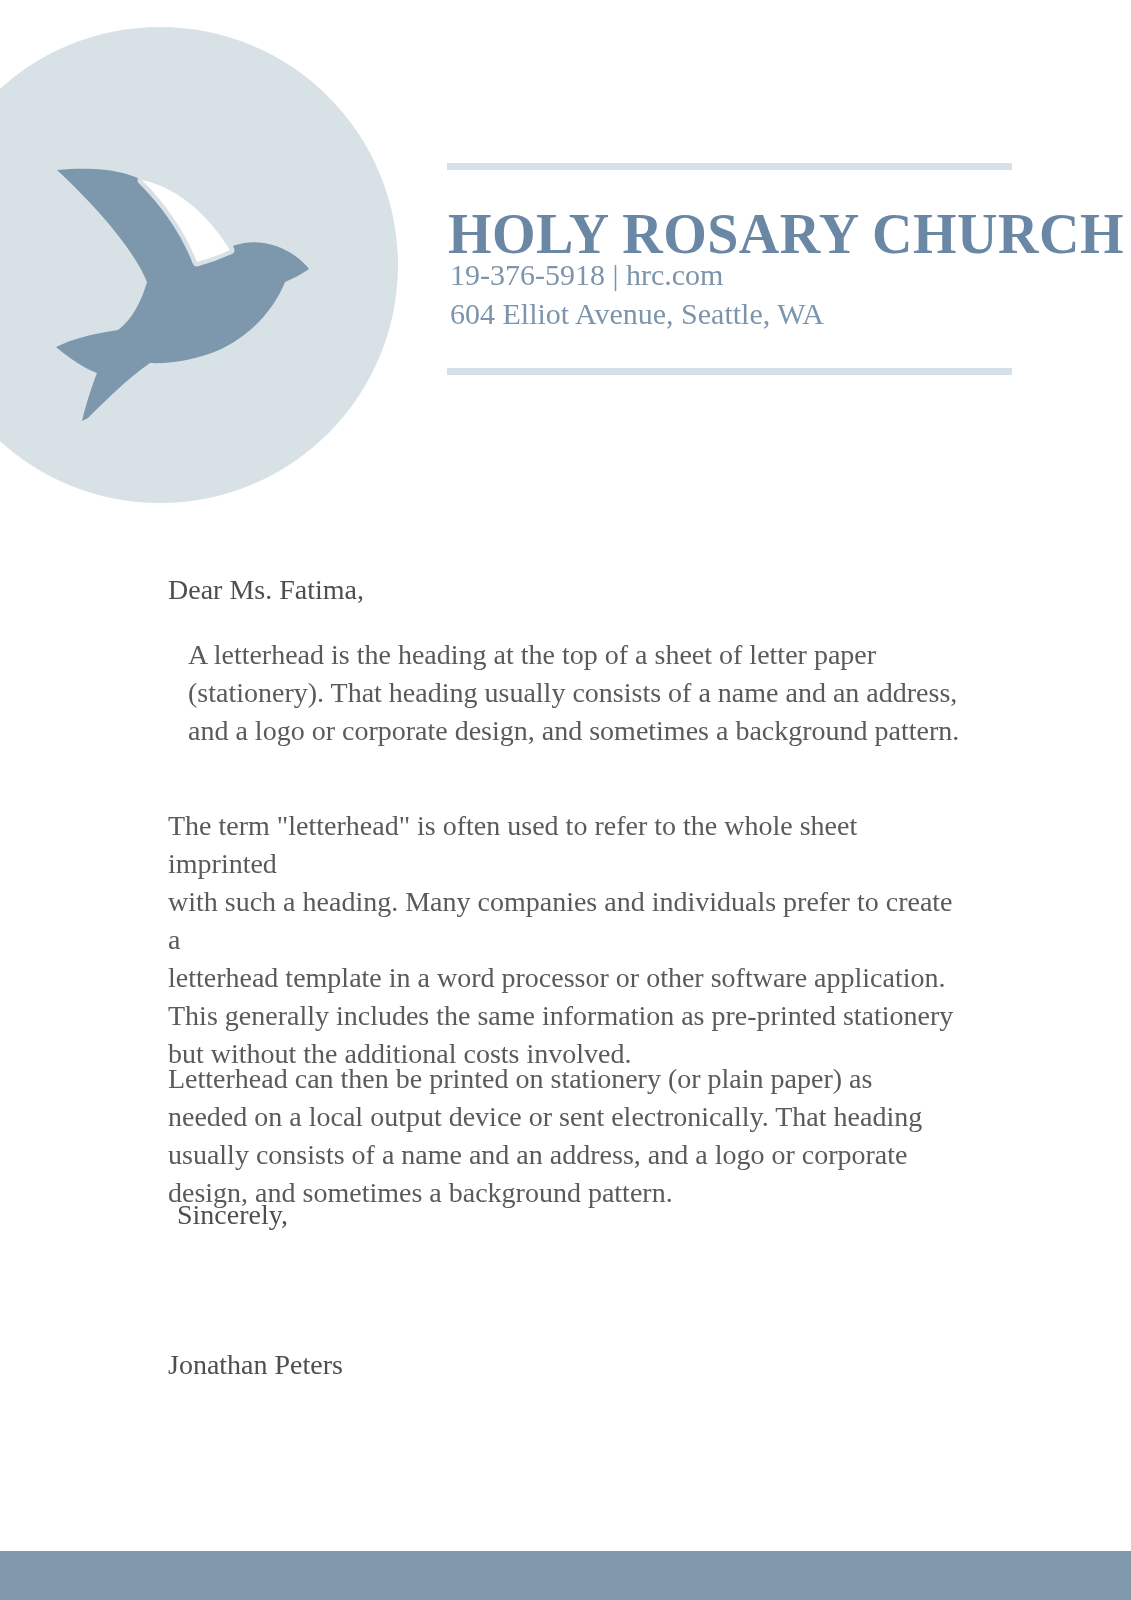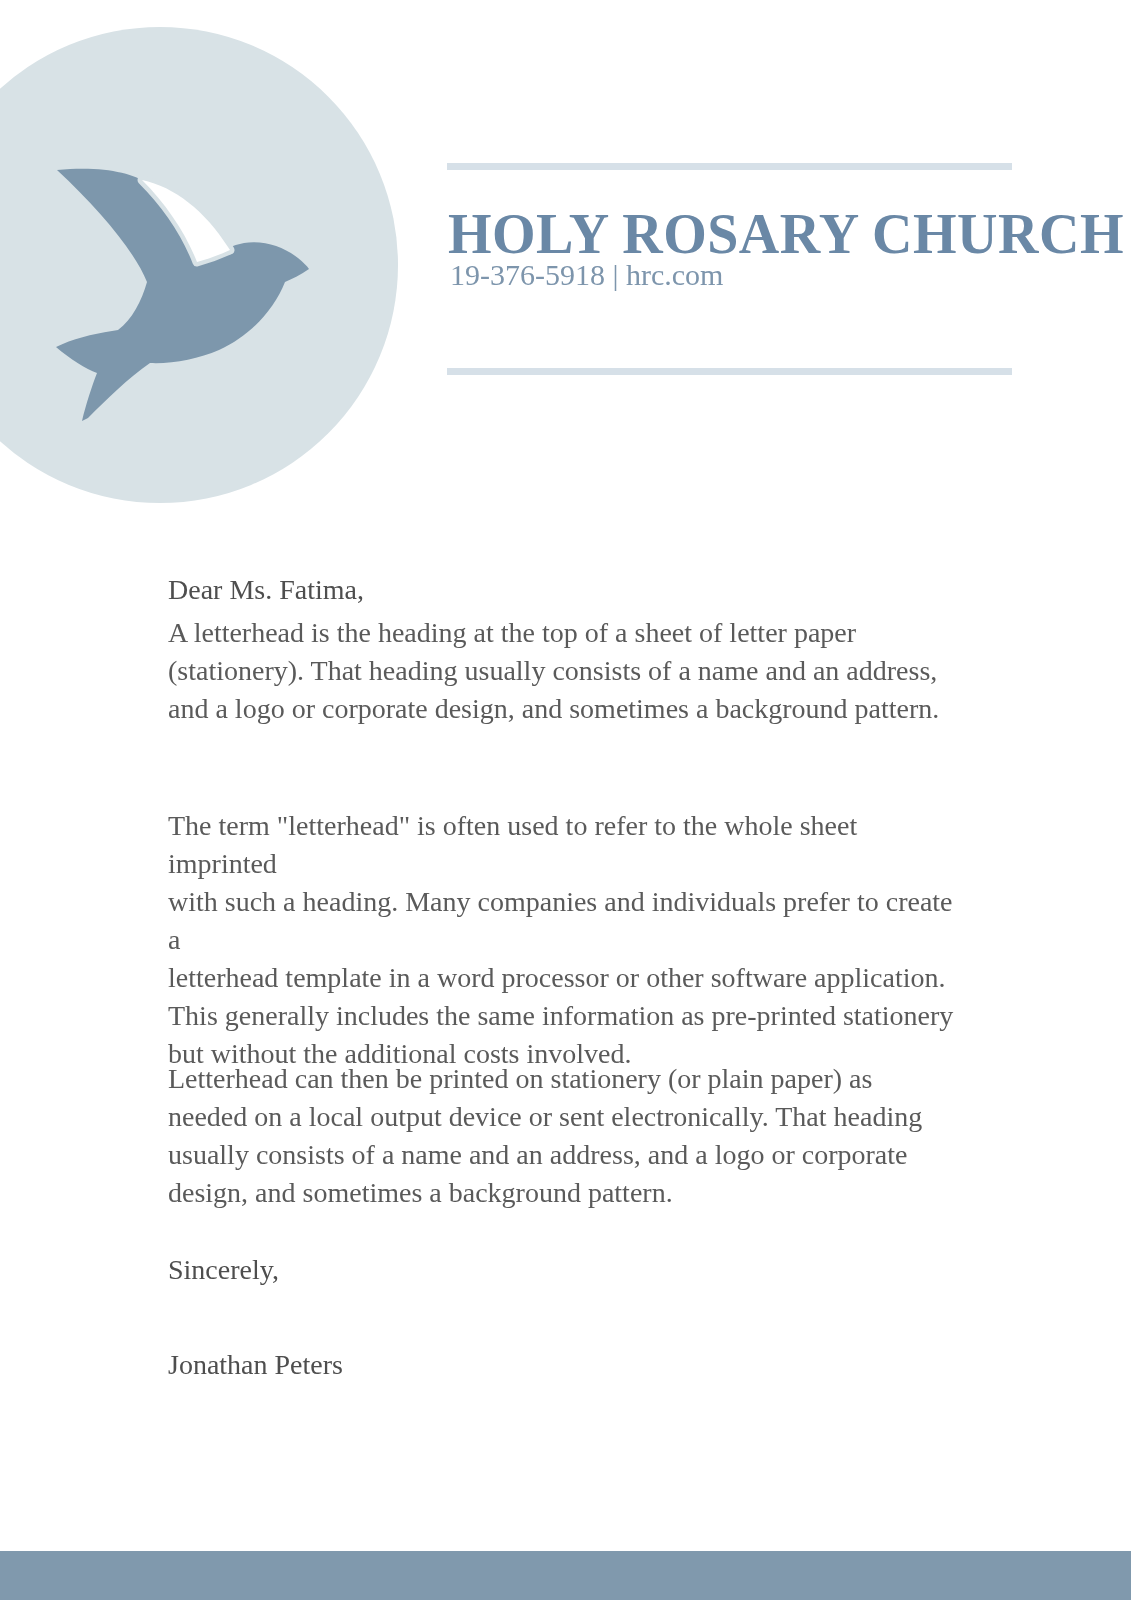--- a/index.html
+++ b/index.html
@@ -59,24 +59,24 @@
     position: absolute;
     left: 168px;
     width: 790px;
     font-size: 28px;
     line-height: 38px;
     white-space: pre-line;
   }
   .bold-text { font-weight: normal; }
 
   #salutation   { top: 571px; }
-  #paragraph-1  { top: 614px; }
+  #paragraph-1  { top: 636px; margin-left: 20px; }
   #paragraph-2  { top: 807px; }
   #paragraph-3  { top: 1060px; }
-  #closing      { top: 1251px; }
+  #closing      { top: 1196px; margin-left: 9px; }
   #signature    { top: 1315px; line-height: 33px; }
 
   
   #footer-bar {
     position: absolute;
     left: 0;
     bottom: 0;
     width: 1131px;
     height: 49px;
   }
@@ -111,20 +111,21 @@
            C 186,234 167,205 142,180
            Z" style="fill: rgb(255, 255, 255); stroke: rgb(216, 226, 230);"></path>
 </svg>
 
 <div id="rule-top" class="rule" style="background: rgb(214, 224, 232);"></div>
 
 <div id="org-name" style="color: rgb(106, 136, 166);">HOLY ROSARY CHURCH</div>
 
 <div id="contact-block" style="color: rgb(125, 149, 172);">
   <div>19-376-5918 | hrc.com</div>
+  <div>604 Elliot Avenue, Seattle, WA</div>
 </div>
 
 <div id="rule-bottom" class="rule" style="background: rgb(214, 224, 232);"></div>
 
 <div id="salutation" class="body-text bold-text" style="color: rgb(78, 78, 78);">Dear Ms. Fatima,</div>
 
 <div id="paragraph-1" class="body-text" style="color: rgb(90, 90, 90);">A letterhead is the heading at the top of a sheet of letter paper
 (stationery). That heading usually consists of a name and an address,
 and a logo or corporate design, and sometimes a background pattern.</div>
 

